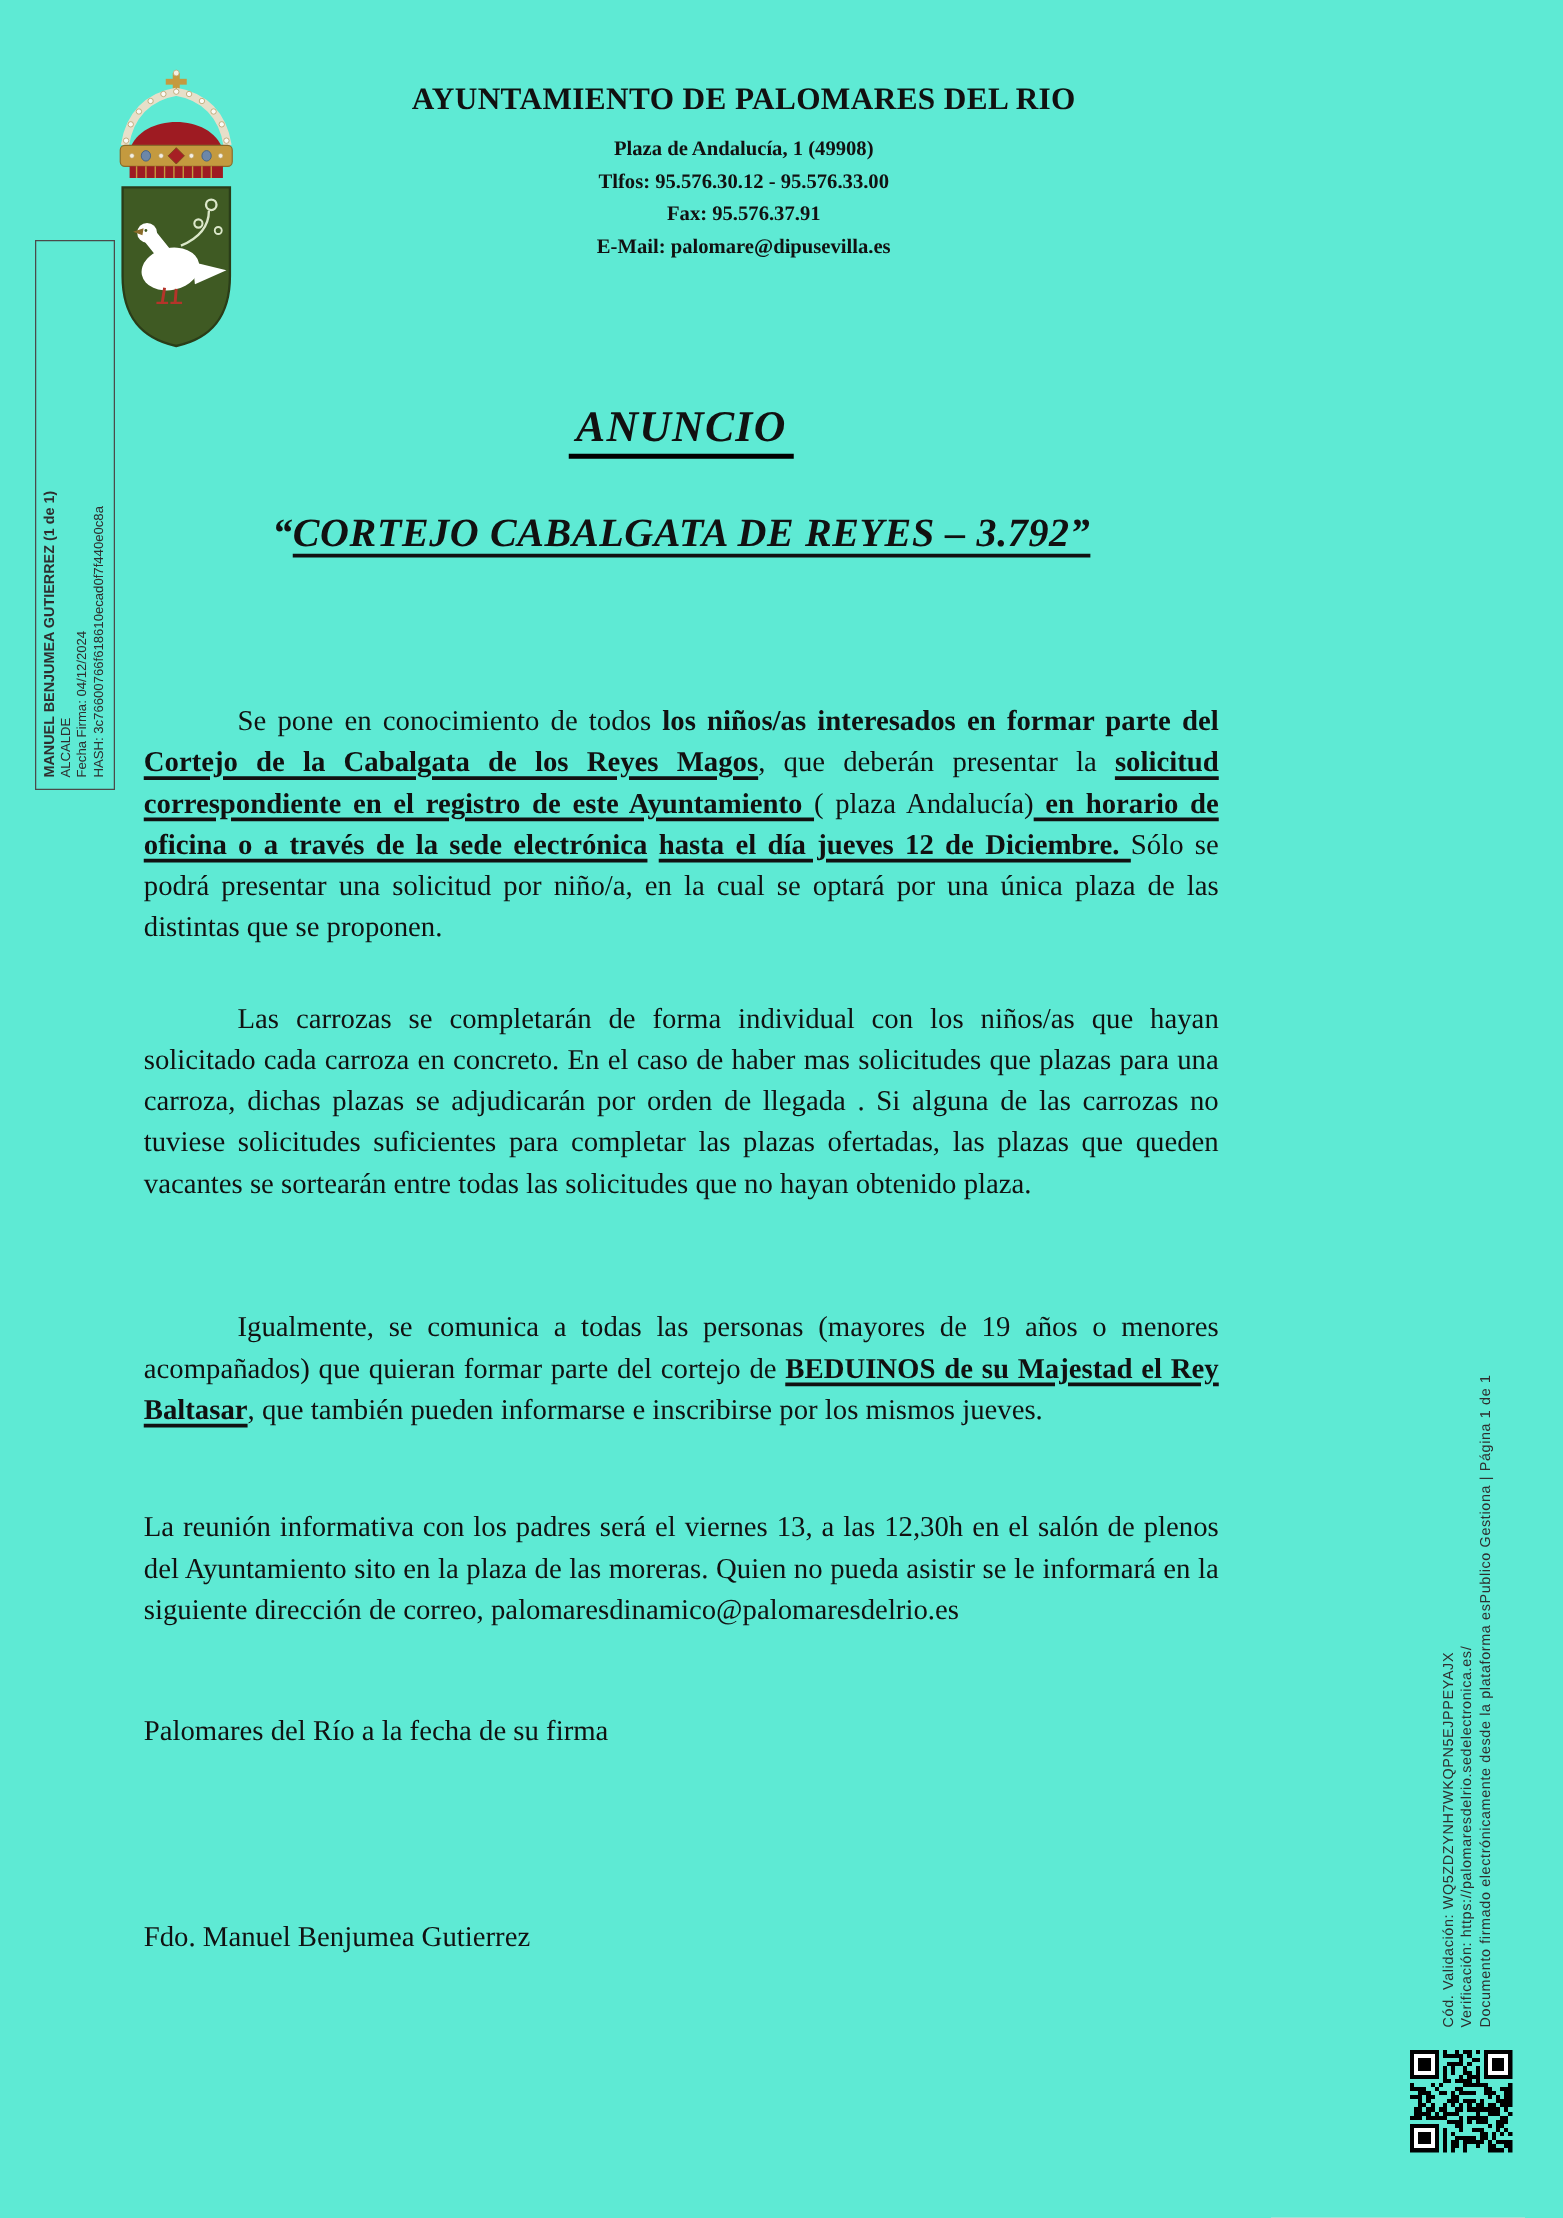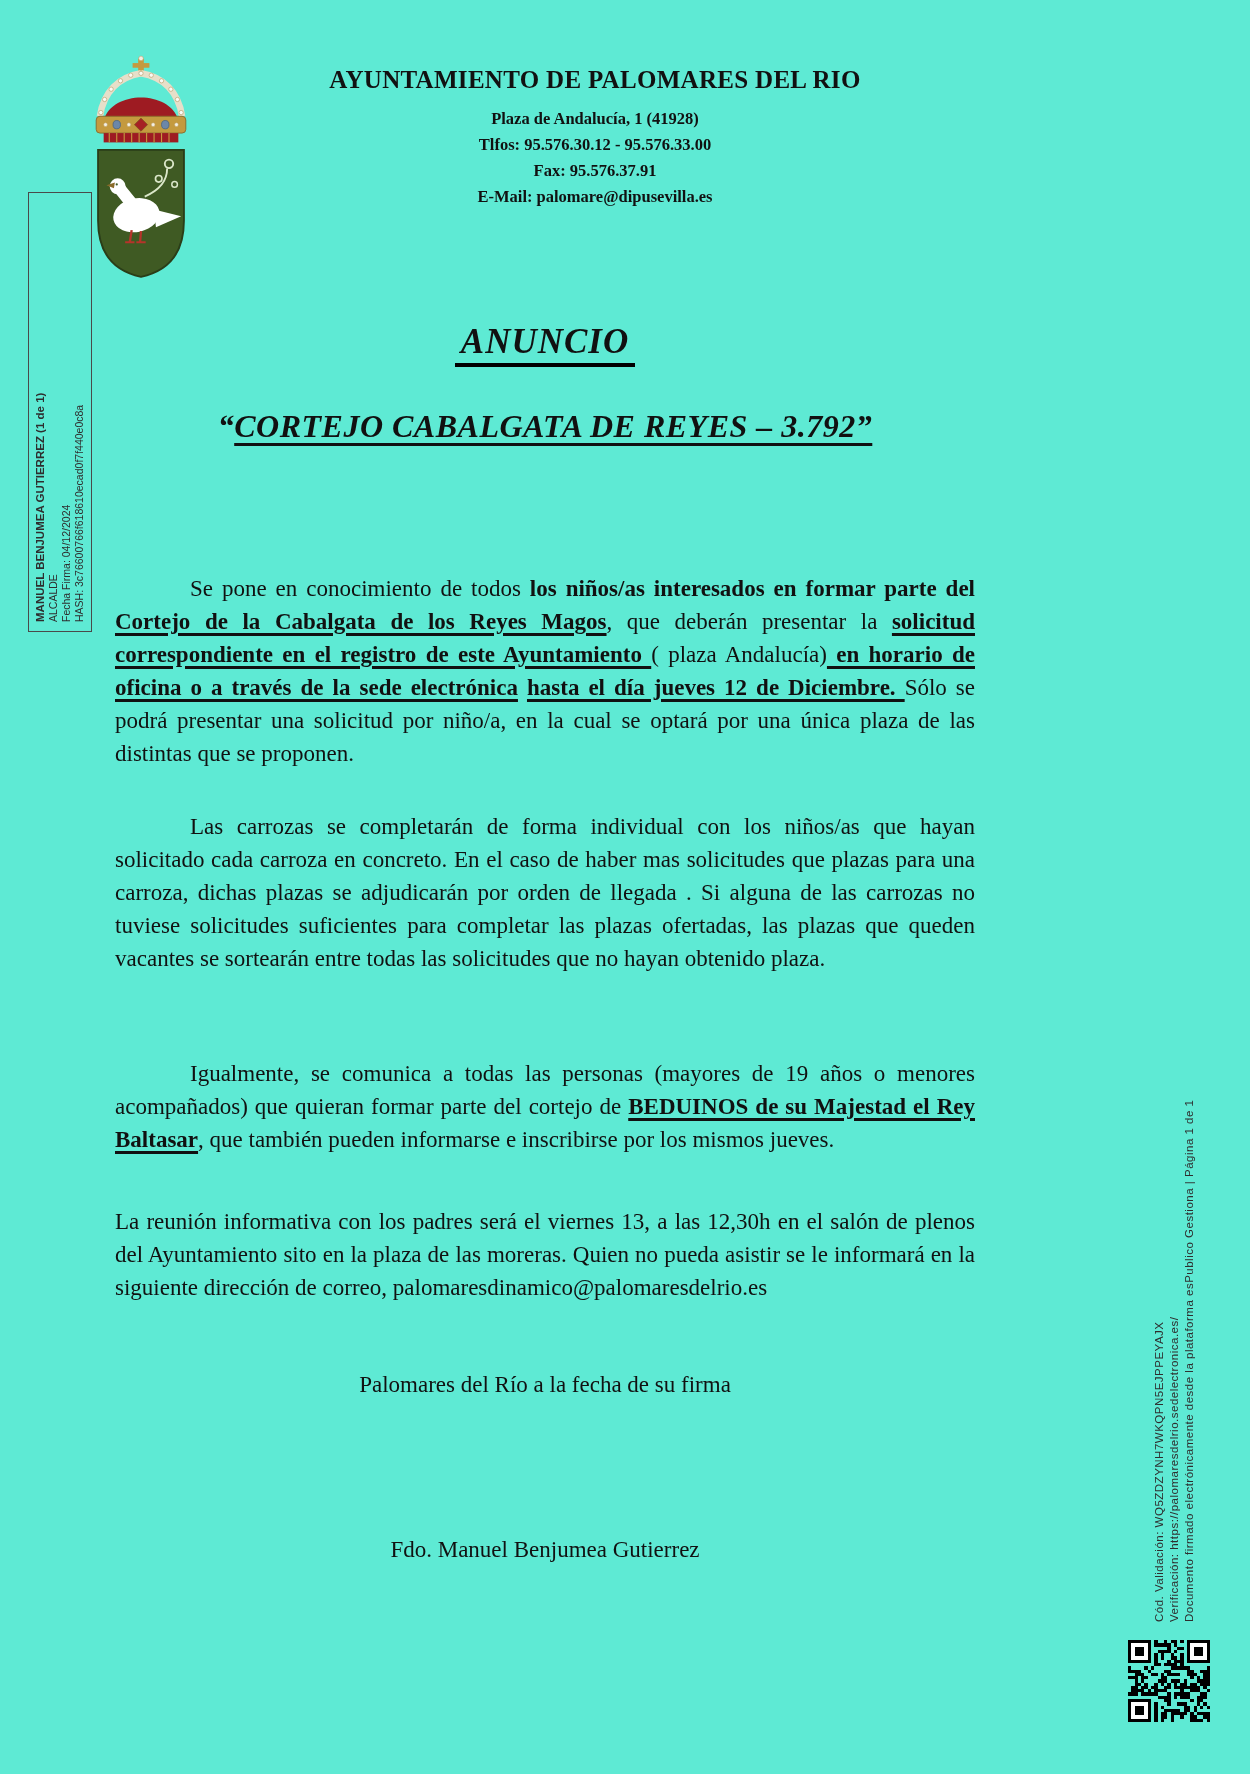--- a/index.html
+++ b/index.html
@@ -53,26 +53,26 @@
   .doc-title .ul{border-bottom:4px solid #000;padding:0 6px 2px 6px;}
   .doc-subtitle{
     top:408px;text-align:center;
     font-size:32px;font-weight:bold;font-style:italic;letter-spacing:.5px;
   }
   
   .para{
     font-size:23px;line-height:33px;
     text-align:justify;
   }
-  .indent{text-indent:75px;margin-top:12px;}
+  .indent{text-indent:75px;}
   .p1{top:560px;} .p2{top:798px;} .p3{top:1045px;} .p4{top:1205px;}
   .b{font-weight:bold;}
   .u{text-decoration:underline;text-decoration-thickness:2.5px;text-underline-offset:4px;}
   .doc-subtitle .u{text-decoration-thickness:3px;text-underline-offset:6px;}
-  .center-line{text-align:center;font-size:23px;}
+  .center-line{font-size:23px;}
   .place{top:1372px;} .role{top:1440px;} .signed{top:1537px;}
   
   .qr{position:absolute;left:1128px;top:1640px;width:82px;height:82px;}
 </style>
 </head>
 <body>
 
 <div class="page">
 
   <svg class="crest" viewBox="0 0 120 245" aria-hidden="true">
@@ -133,21 +133,21 @@
         <polygon points="23,140 32,137 31,143" fill="#8a6b2a"></polygon>
         <circle cx="34" cy="139" r="1.2" fill="#3f5a23"></circle>
         <path d="M50,188 L48,201 M60,189 L59,201" stroke="#b5342a" stroke-width="2.5"></path>
         <path d="M43,201 H53 M55,201 H65" stroke="#b5342a" stroke-width="2"></path>
       </g>
     </g>
   </svg>
 
   <div class="header-text">
     <div class="org-name">AYUNTAMIENTO DE PALOMARES DEL RIO</div>
-    <div class="org-line">Plaza de Andalucía, 1 (41928)</div>
+    <div class="org-line">Plaza de Andalucía, 1 (49908)</div>
     <div class="org-line">Tlfos: 95.576.30.12 - 95.576.33.00</div>
     <div class="org-line">Fax: 95.576.37.91</div>
     <div class="org-line">E-Mail: palomare@dipusevilla.es</div>
   </div>
 
   <div class="mbox">
     <div class="vtext">
       <div class="sig-name">MANUEL BENJUMEA GUTIERREZ (1 de 1)</div>
       <div class="sig-line">ALCALDE</div>
       <div class="sig-line">Fecha Firma: 04/12/2024</div>

